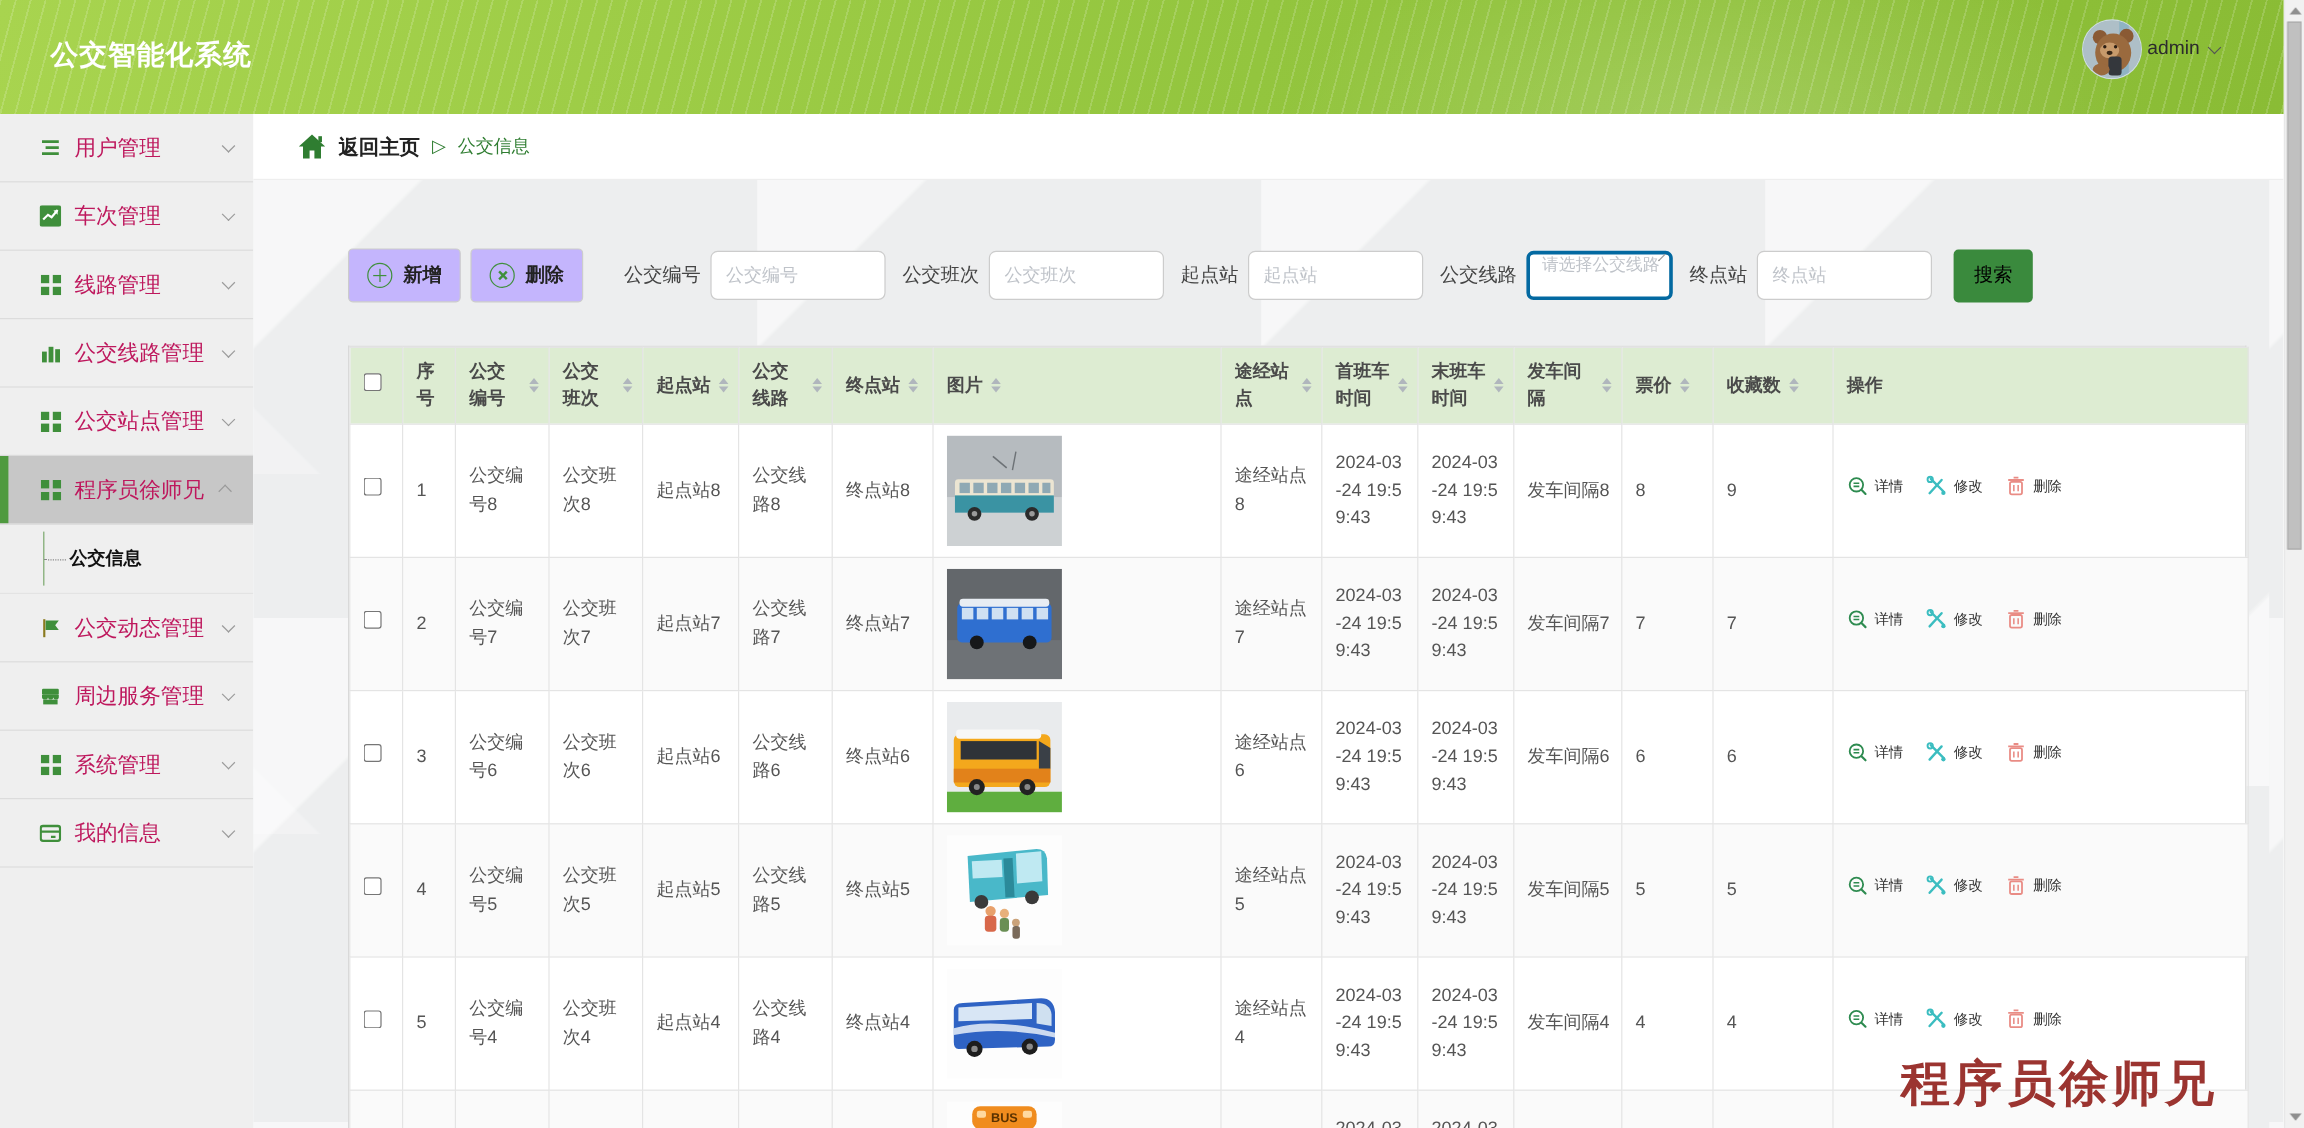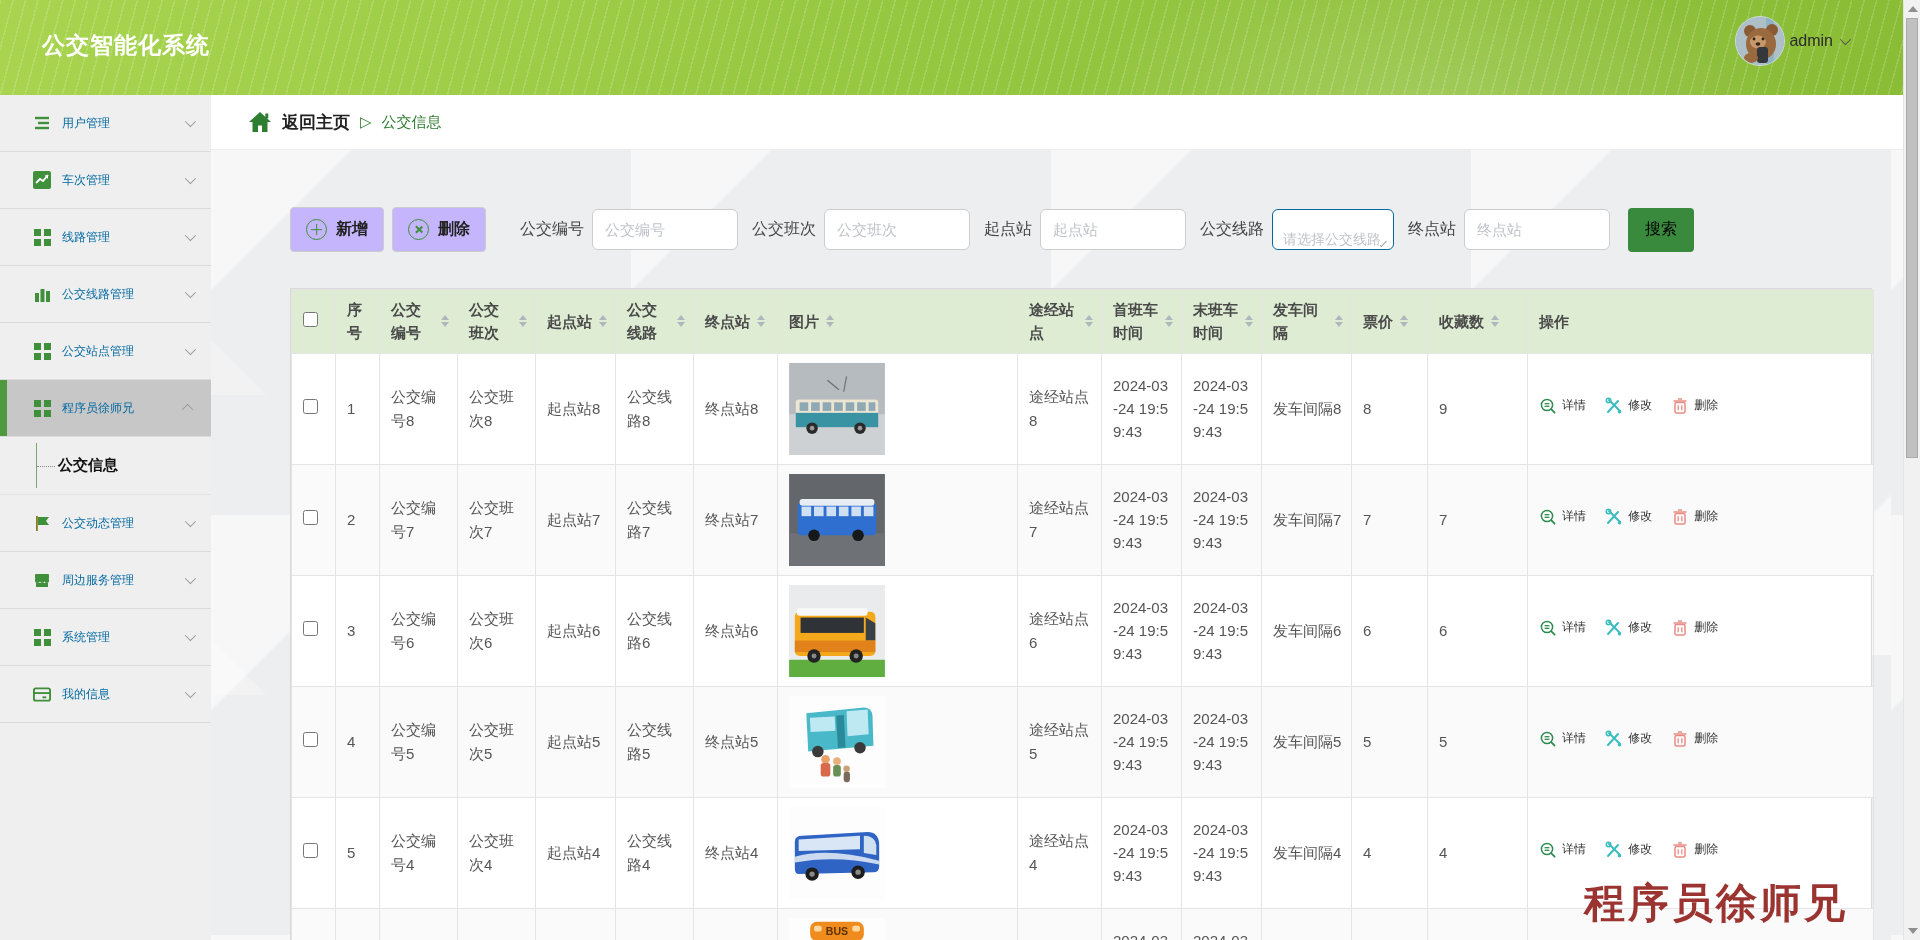--- a/index.html
+++ b/index.html
@@ -31,21 +31,21 @@
     border-bottom:1.6px solid #555;transform:rotate(45deg) translateY(-2px)}
   .chev.up{transform:rotate(-135deg) translateY(-2px)}
   .chev.light{border-color:#9a9a9a}
 
   
   .sidebar{position:absolute;left:0;top:95px;width:211px;bottom:0;background:#efefef}
   .side-item{height:57px;display:flex;align-items:center;padding:0 18px 0 33px;
     border-bottom:1px solid #dcdcdc;cursor:pointer;position:relative}
   .side-item .ico{width:18px;height:18px;margin-right:11px;flex:0 0 auto;display:flex;
     align-items:center;justify-content:center}
-  .side-item .lbl{font-size:12px;color:#0369a1;flex:1 1 auto;white-space:nowrap}
+  .side-item .lbl{font-size:18px;color:#be185d;flex:1 1 auto;white-space:nowrap}
   .side-item.active{background:#c7c7c7}
   .side-item.active::before{content:"";position:absolute;left:0;top:0;bottom:0;width:7px;
     background:#4f9a3f}
   .side-sub{height:58px;display:flex;align-items:center;border-bottom:1px solid #e3e3e3;
     position:relative;padding-left:58px;cursor:pointer}
   .side-sub::before{content:"";position:absolute;left:36px;top:6px;bottom:6px;
     border-left:1px solid #7aa96d}
   .side-sub::after{content:"";position:absolute;left:37px;top:50%;width:18px;
     border-top:1px dotted #8a8a8a}
   .side-sub .lbl{font-size:15px;color:#111;font-weight:bold}
@@ -81,22 +81,22 @@
   .cicon.cross::before{left:50%;top:5px;bottom:5px;width:1.7px;
     transform:translateX(-50%) rotate(45deg)}
   .cicon.cross::after{left:50%;top:5px;bottom:5px;width:1.7px;
     transform:translateX(-50%) rotate(-45deg)}
   .filters{display:flex;align-items:center;gap:8px;margin-left:20px}
   .f-label{font-size:16px;color:#444;white-space:nowrap;margin-left:6px}
   .f-input{width:146px;height:41px;border:1px solid #ccc;border-radius:6px;
     padding:0 12px;font-size:15px;color:#333;background:#fff;outline:none;
     font-family:"Liberation Sans","DejaVu Sans",sans-serif}
   .f-input::placeholder{color:#bfc3c9}
-  .f-select{width:122px;height:41px;border:1px solid #0369a1;border-radius:6px;
-    background:#fff;display:flex;align-items:flex-end;justify-content:space-between;
+  .f-select{width:122px;height:41px;border:3px solid #0369a1;border-radius:6px;
+    background:#fff;display:flex;align-items:flex-start;justify-content:space-between;
     padding:0 10px;cursor:pointer}
   .f-select .ph{color:#bfc3c9;font-size:14px;white-space:nowrap}
   .search-btn{height:44px;padding:0 17px;background:var(--btn-green);color:#000000;
     border:none;border-radius:4px;font-size:16px;margin-left:10px;cursor:pointer;
     font-family:"Liberation Sans","DejaVu Sans",sans-serif}
 
   
   .grid{margin-top:36px;width:1582px;background:#fff;border:1px solid #d9d9d9;
     border-bottom:none}
   table{border-collapse:collapse;table-layout:fixed;width:100%;font-size:15px}

